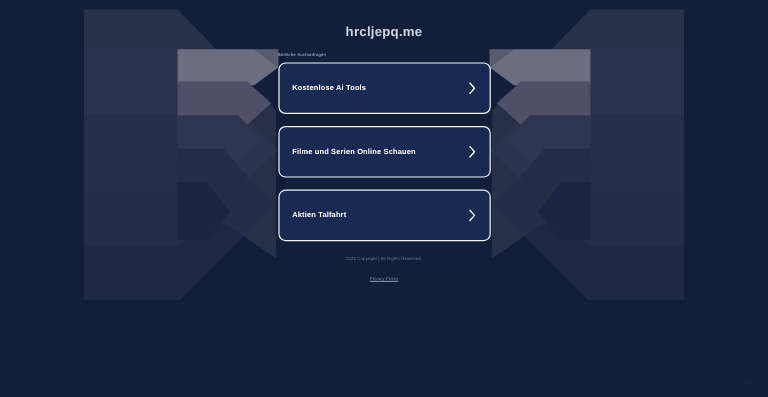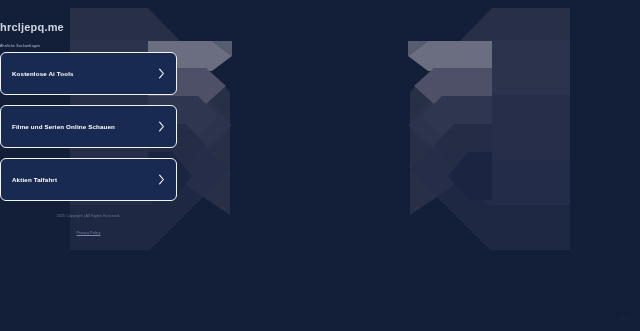--- a/index.html
+++ b/index.html
@@ -23,20 +23,21 @@
     height: 331px;
     pointer-events: none;
   }
 
   
   #page {
     position: absolute;
     inset: 0;
     display: flex;
     flex-direction: column;
+    align-items: center;
     z-index: 5;
   }
 
   #domain-title {
     margin-top: 20px;
     font-size: 11px;
     font-weight: bold;
     color: #cfd4e2;
     letter-spacing: 0.2px;
     line-height: 14px;

